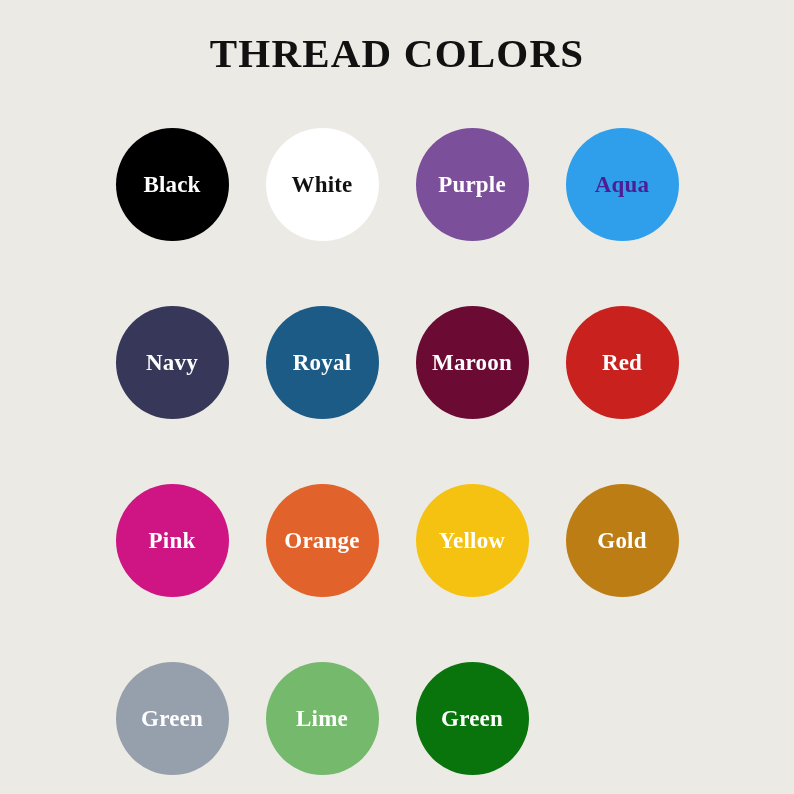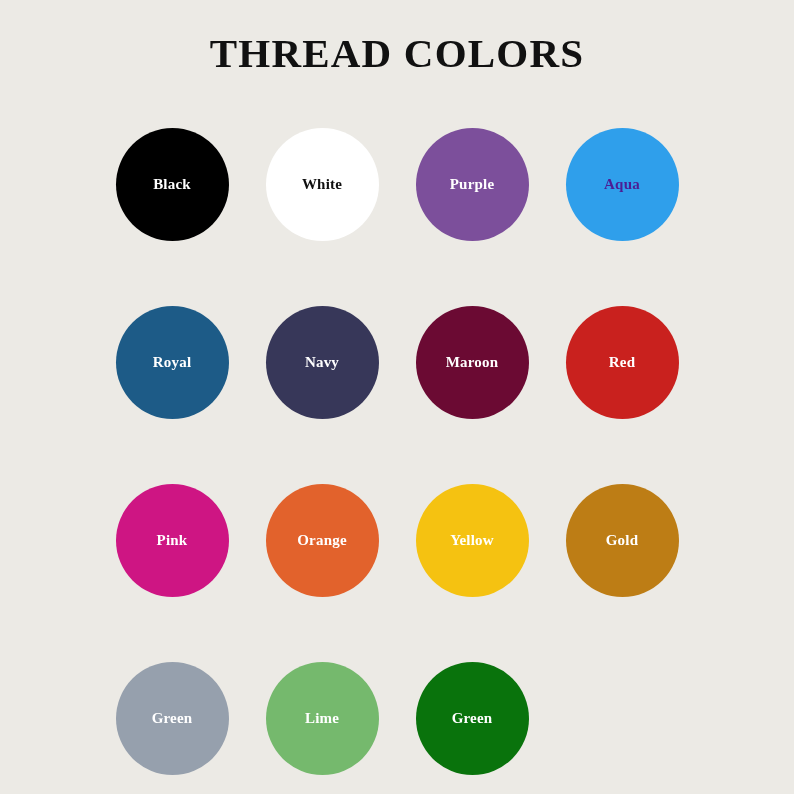--- a/index.html
+++ b/index.html
@@ -48,21 +48,21 @@
     height: 113px;
     border-radius: 50%;
     display: flex;
     align-items: center;
     justify-content: center;
     box-sizing: border-box;
   }
   .swatch-label {
     font-family: "Liberation Serif", "DejaVu Serif", serif;
     font-weight: bold;
-    font-size: 15px;
+    font-size: 23px;
     line-height: 1;
     text-align: center;
     letter-spacing: 0.2px;
     padding: 0 4px;
   }
   .swatch-cell-empty {
     width: 113px;
     height: 113px;
   }
 </style>
@@ -79,25 +79,25 @@
       </div>
       <div class="swatch" style="background: rgb(255, 255, 255);">
         <span class="swatch-label" style="color: rgb(17, 17, 17);">White</span>
       </div>
       <div class="swatch" style="background: rgb(124, 79, 155);">
         <span class="swatch-label" style="color: rgb(255, 255, 255);">Purple</span>
       </div>
       <div class="swatch" style="background: rgb(47, 159, 235);">
         <span class="swatch-label" style="color: #4c1d95;">Aqua</span>
       </div>
+      <div class="swatch" style="background: rgb(55, 55, 89);">
+        <span class="swatch-label" style="color: rgb(255, 255, 255);">Navy</span>
+      </div>
       <div class="swatch" style="background: rgb(29, 91, 135);">
         <span class="swatch-label" style="color: rgb(255, 255, 255);">Royal</span>
-      </div>
-      <div class="swatch" style="background: rgb(55, 55, 89);">
-        <span class="swatch-label" style="color: rgb(255, 255, 255);">Navy</span>
       </div>
       <div class="swatch" style="background: rgb(107, 10, 51);">
         <span class="swatch-label" style="color: rgb(255, 255, 255);">Maroon</span>
       </div>
       <div class="swatch" style="background: rgb(201, 33, 30);">
         <span class="swatch-label" style="color: rgb(255, 255, 255);">Red</span>
       </div>
       <div class="swatch" style="background: rgb(206, 21, 131);">
         <span class="swatch-label" style="color: rgb(255, 255, 255);">Pink</span>
       </div>

